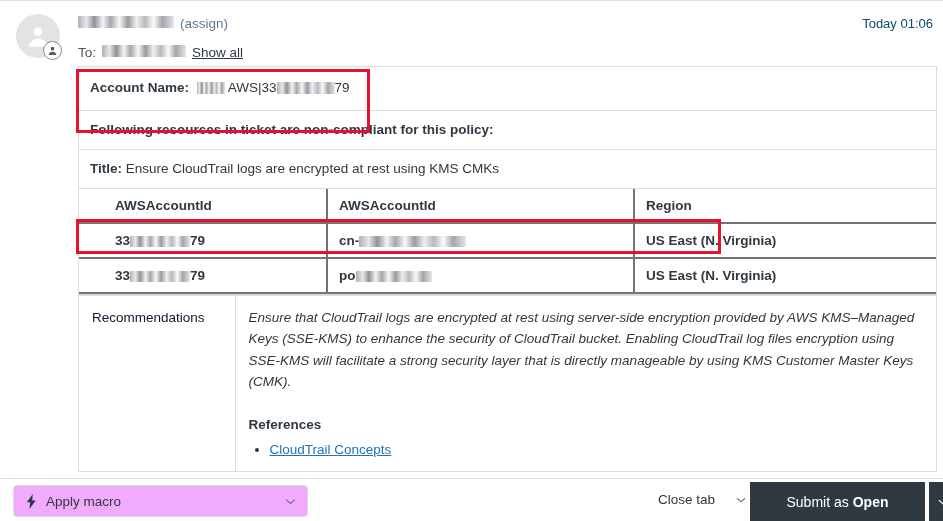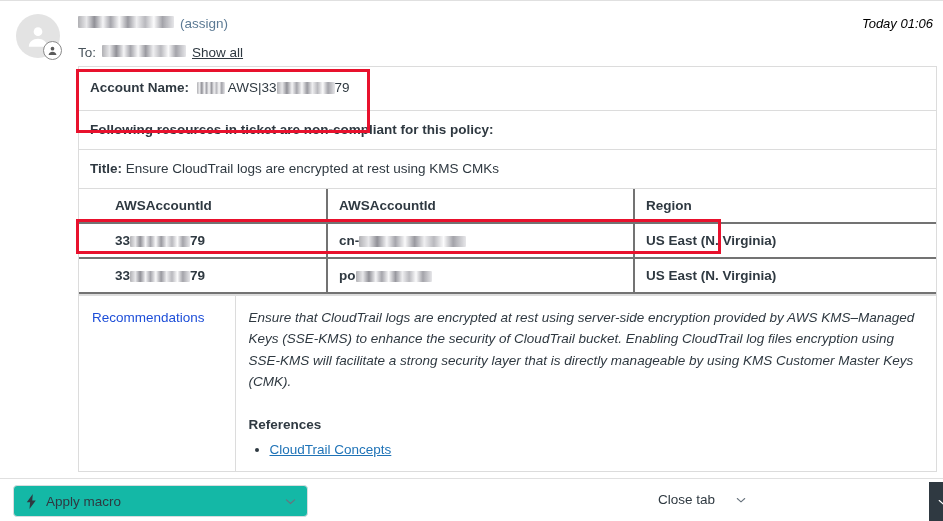--- a/index.html
+++ b/index.html
@@ -56,21 +56,21 @@
         rgba(128,128,136,0.8) 52%, rgba(215,215,220,0.4) 61%,
         rgba(155,155,162,0.7) 70%, rgba(240,240,243,0.28) 79%,
         rgba(135,135,143,0.76) 88%, rgba(200,200,206,0.45) 100%);
     filter: blur(0.7px);
   }
   .link-muted { color: #5c7a94; }
   .link-ul { color: #2f3941; text-decoration: underline; cursor: pointer; }
 
   .timestamp {
     position: absolute; right: 10px; top: 12px;
-    font-size: 13px; color: #000000; font-style: italic;
+    font-size: 13px; color: #0c4a6e;
   }
 
   
   .content-table {
     position: absolute; left: 78px; top: 66px;
     width: 859px;
     border: 1px solid #dcdcdc;
     border-bottom: none;
     background: #fff;
   }
@@ -112,21 +112,21 @@
   .rec-table {
     width: 100%; border-collapse: collapse; table-layout: fixed;
     font-size: 13.5px;
   }
   .rec-table td {
     border: 1px solid #dcdcdc; padding: 11px 13px;
     vertical-align: top; line-height: 1.58;
   }
   .rec-table td:first-child { border-left: none; width: 156px; }
   .rec-table td:last-child { border-right: none; }
-  .rec-label { color: #1d4ed8; }
+  .rec-label { color: #0f172a; }
   .rec-body p { margin: 0; font-style: italic; }
   .rec-refs { margin-top: 22px; font-weight: bold; }
   .rec-list { margin: 3px 0 0 0; padding-left: 21px; font-weight: normal; }
   .rec-list li { margin: 0; }
   .rec-list a { color: #1f73b7; text-decoration: underline; cursor: pointer; }
 
   
   .annot {
     position: absolute; border: 3px solid #e8112d;
     pointer-events: none; background: transparent;
@@ -144,21 +144,21 @@
     background: #e0e0e0;
   }
 
   
   .footer { position: absolute; left: 0; top: 479px; width: 943px; height: 42px; background: #fff; }
 
   .macro-select {
     position: absolute; left: 13px; top: 6px;
     width: 295px; height: 32px;
     border: 1px solid #d8dcde; border-radius: 4px;
-    background: #14b8a6;
+    background: #f0abfc;
     display: flex; align-items: center;
     padding: 0 10px 0 12px;
     font-size: 13.5px; color: #2f3941;
     cursor: pointer;
   }
   .macro-select .bolt { margin-right: 9px; display: flex; align-items: center; }
   .macro-select .chev { margin-left: auto; display: flex; align-items: center; }
 
   .close-tab {
     position: absolute; right: 196px; top: 13px;
@@ -316,20 +316,24 @@
       <span>Close tab</span>
       <span>
         <svg class="chev-ico" width="12" height="12" viewBox="0 0 16 16" aria-hidden="true">
           <path d="M3 6l5 4.5L13 6" fill="none" stroke="#68737d" stroke-width="1.4" stroke-linecap="round" stroke-linejoin="round"></path>
         </svg>
       </span>
     </div>
 
   </div>
 
+  <div class="submit-btn">
+    <span>Submit as</span>
+    <span class="strong">Open</span>
+  </div>
 
   <div class="submit-split">
     <span>
       <svg class="chev-ico" width="12" height="12" viewBox="0 0 16 16" aria-hidden="true">
         <path d="M3 6l5 4.5L13 6" fill="none" stroke="#ffffff" stroke-width="1.5" stroke-linecap="round" stroke-linejoin="round"></path>
       </svg>
     </span>
   </div>
 
 </div>

